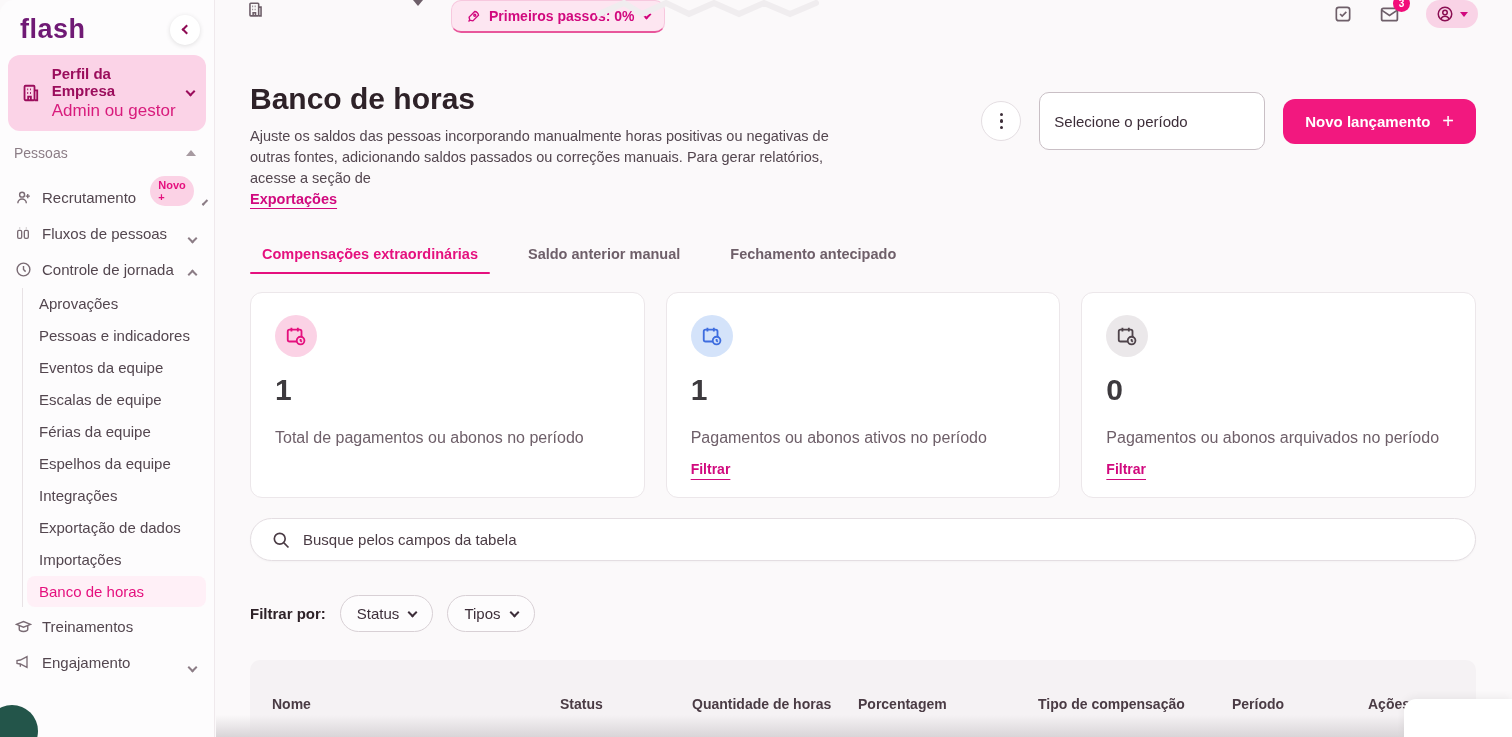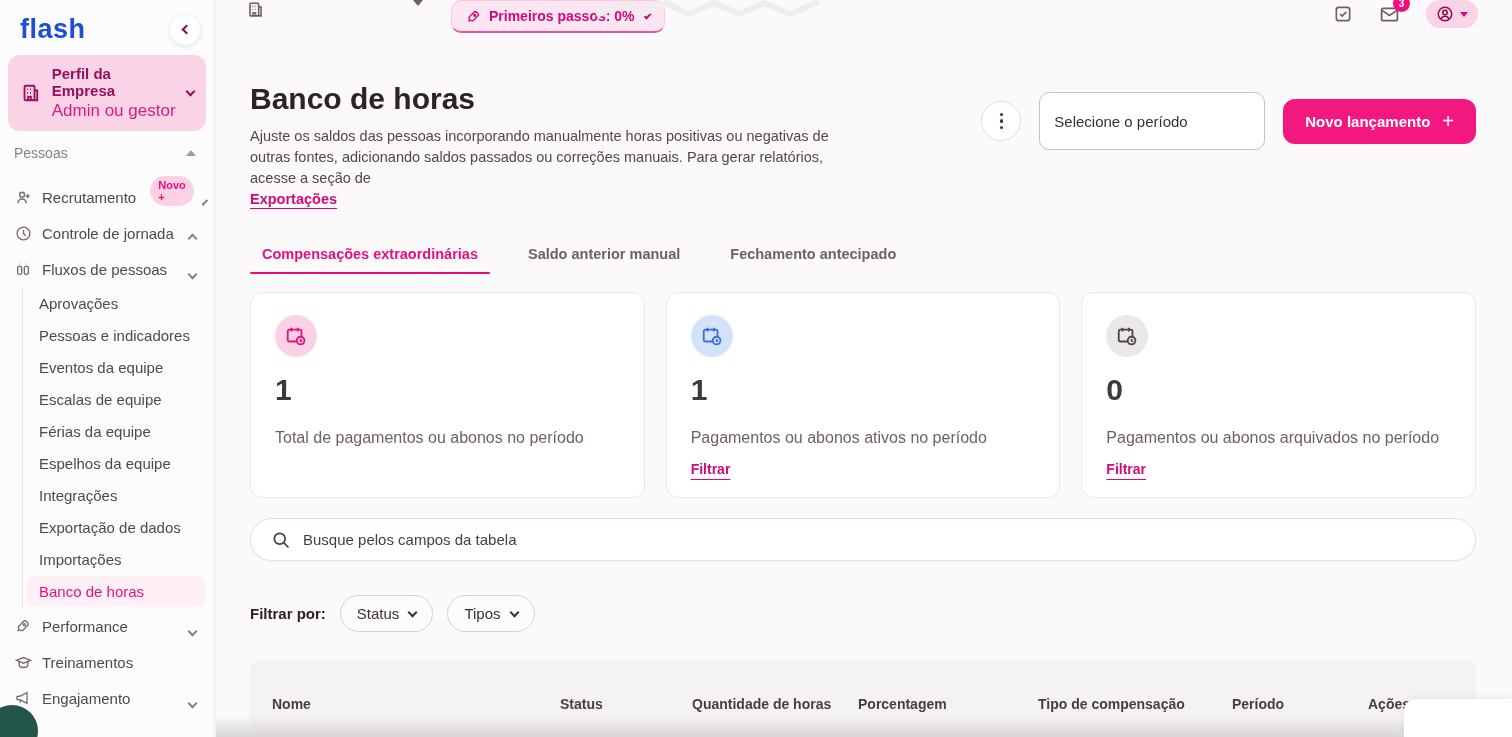--- a/index.html
+++ b/index.html
@@ -11,21 +11,21 @@
     position:relative;
   }
   
   .sidebar {
     position:absolute; left:0; top:0; width:215px; height:737px;
     background:#FDFCFD; border-right:1px solid #EFE9EC;
     border-top-left-radius:14px;
     padding:10px 8px 0 8px; overflow:hidden;
   }
   .logo-row { display:flex; align-items:center; justify-content:space-between; padding:4px 6px 10px 12px; }
-  .logo { font-size:27px; font-weight:700; color:#1d4ed8; letter-spacing:.5px; font-style:normal; }
+  .logo { font-size:27px; font-weight:700; color:#701a75; letter-spacing:.5px; font-style:normal; }
   .collapse-btn {
     width:30px; height:30px; border-radius:50%; background:#fff;
     box-shadow:0 1px 5px rgba(0,0,0,.12); display:flex; align-items:center; justify-content:center;
     cursor:pointer; color:#8F0C55; font-weight:bold;
   }
   .chev { width:7px; height:7px; border-right:2px solid; border-bottom:2px solid; display:inline-block; }
   .chev.down { transform:rotate(45deg); margin-top:-3px; }
   .chev.up { transform:rotate(-135deg); margin-top:3px; }
   .chev.left { transform:rotate(135deg); margin-left:2px; }
   .profile-card {
@@ -187,65 +187,54 @@
           <path d="M18 7v6M15 10h6"></path>
         </svg>
     </span>
     <span>Recrutamento</span>
     <span class="badge-novo">Novo +</span>
     <span class="chev down"></span>
   </div>
 
   <div class="nav-item">
     <span class="nicon">
-      <svg class="sicon" width="17" height="17" viewBox="0 0 24 24" fill="none" stroke="currentColor" stroke-width="2">
-          <circle cx="12" cy="12" r="9"></circle>
-          <path d="M12 7v5l3 3"></path>
-        </svg>
-    </span>
-    <span>Controle de jornada</span>
-    <span class="chev up"></span>
-  </div>
-
-  <div class="nav-item">
-    <span class="nicon">
       <svg class="sicon" width="16" height="16" viewBox="0 0 24 24" fill="none" stroke="currentColor" stroke-width="2">
           <rect x="4" y="8" width="6" height="12" rx="2"></rect>
           <rect x="14" y="8" width="6" height="12" rx="2"></rect>
           <path d="M7 4v1M17 4v1"></path>
         </svg>
     </span>
     <span>Fluxos de pessoas</span>
     <span class="chev down"></span>
+  </div>
+
+  <div class="nav-item">
+    <span class="nicon">
+      <svg class="sicon" width="17" height="17" viewBox="0 0 24 24" fill="none" stroke="currentColor" stroke-width="2">
+          <circle cx="12" cy="12" r="9"></circle>
+          <path d="M12 7v5l3 3"></path>
+        </svg>
+    </span>
+    <span>Controle de jornada</span>
+    <span class="chev up"></span>
   </div>
 
   <div class="subnav">
     <div class="subnav-item">Aprovações</div>
     <div class="subnav-item">Pessoas e indicadores</div>
     <div class="subnav-item">Eventos da equipe</div>
     <div class="subnav-item">Escalas de equipe</div>
     <div class="subnav-item">Férias da equipe</div>
     <div class="subnav-item">Espelhos da equipe</div>
     <div class="subnav-item">Integrações</div>
     <div class="subnav-item">Exportação de dados</div>
     <div class="subnav-item">Importações</div>
     <div class="subnav-item active">Banco de horas</div>
   </div>
 
-  <div class="nav-item">
-    <span class="nicon">
-      <svg class="sicon" width="16" height="16" viewBox="0 0 24 24" fill="none" stroke="currentColor" stroke-width="2">
-          <path d="M14 4c3 0 6 3 6 6l-9 9-5-1-1-5 9-9z"></path>
-          <circle cx="14" cy="10" r="1.6"></circle>
-          <path d="M6 18l-2 2"></path>
-        </svg>
-    </span>
-    <span>Performance</span>
-    <span class="chev down"></span>
-  </div>
 
   <div class="nav-item">
     <span class="nicon">
       <svg class="sicon" width="17" height="17" viewBox="0 0 24 24" fill="none" stroke="currentColor" stroke-width="2">
           <path d="M2 9l10-4 10 4-10 4L2 9z"></path>
           <path d="M6 11v5c0 1.5 2.7 3 6 3s6-1.5 6-3v-5"></path>
         </svg>
     </span>
     <span>Treinamentos</span>
   </div>

